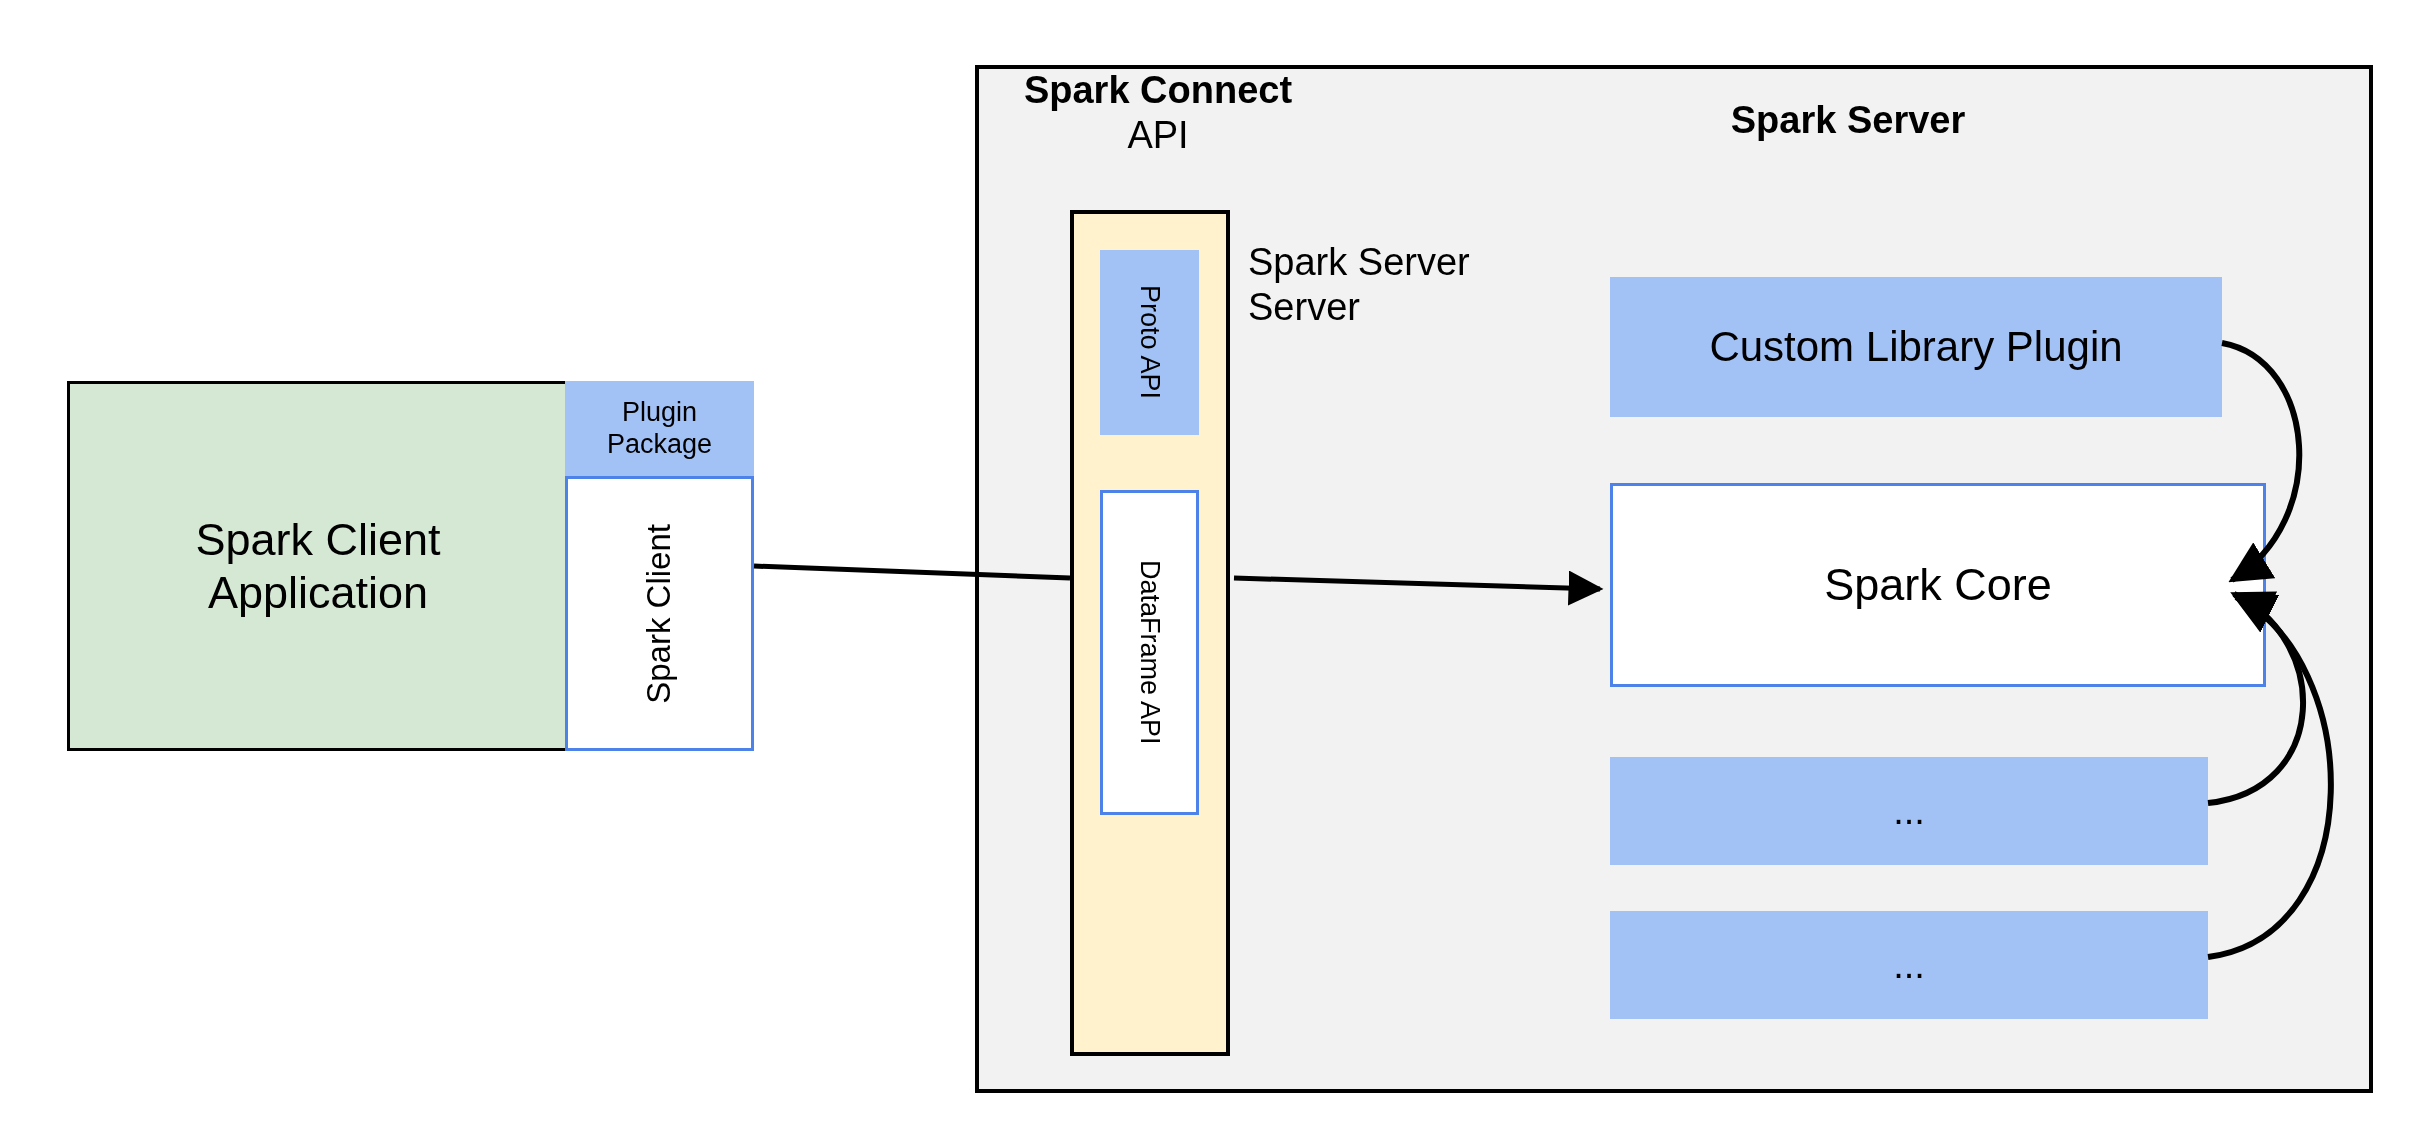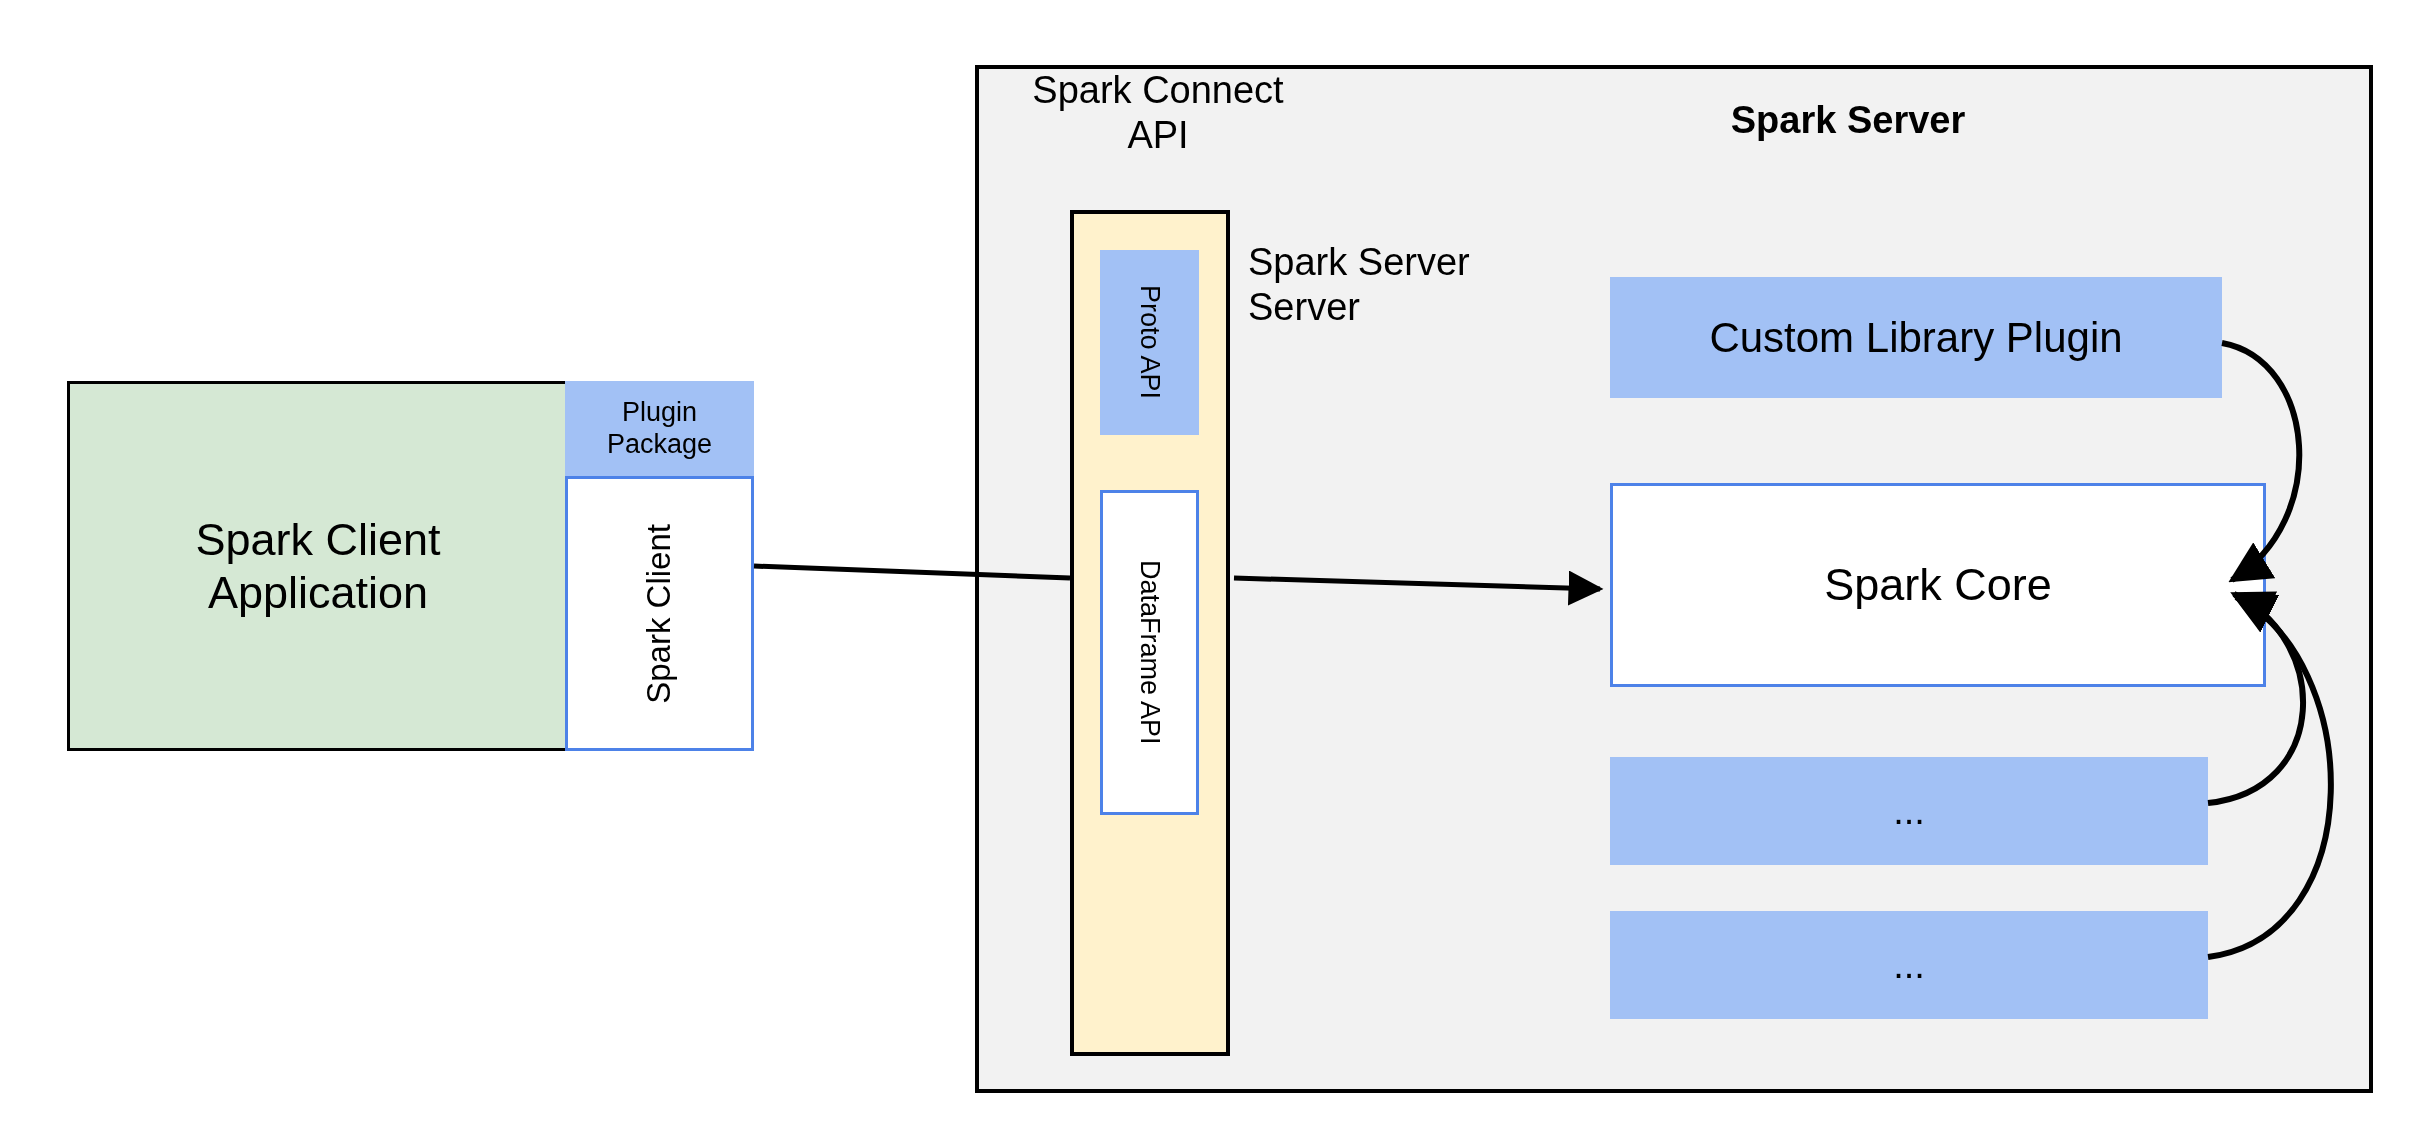--- a/index.html
+++ b/index.html
@@ -55,21 +55,21 @@
     left: 975px; top: 65px; width: 1398px; height: 1028px;
     background: #f2f2f2;
     border: 4px solid #000000;
     display: block;
   }
   #connect-api-label {
     left: 1013px; top: 68px; width: 290px; height: 90px;
     font-size: 38px;
     flex-direction: column;
   }
-  #connect-api-label .l1 { display:block; }
+  #connect-api-label .l1 { display:block;font-weight:bold; }
   #connect-api-label .l2 { display:block; }
   #server-title {
     left: 1638px; top: 95px; width: 420px; height: 50px;
     font-size: 38px;
     font-weight: bold;
   }
   #server-lib-label {
     left: 1248px; top: 240px; width: 300px; height: 90px;
     font-size: 38px;
     flex-direction: column;
@@ -95,21 +95,21 @@
     border: 3px solid #4d82e8;
     font-size: 27px;
   }
   .vtext-cw {
     writing-mode: vertical-rl;
     white-space: nowrap;
   }
 
   
   #custom-plugin {
-    left: 1610px; top: 277px; width: 612px; height: 121px;
+    left: 1610px; top: 277px; width: 612px; height: 140px;
     background: #a2c1f5;
     font-size: 42px;
   }
   #spark-core {
     left: 1610px; top: 483px; width: 656px; height: 204px;
     background: #ffffff;
     border: 3px solid #4d82e8;
     font-size: 45px;
   }
   #dots-1 {

